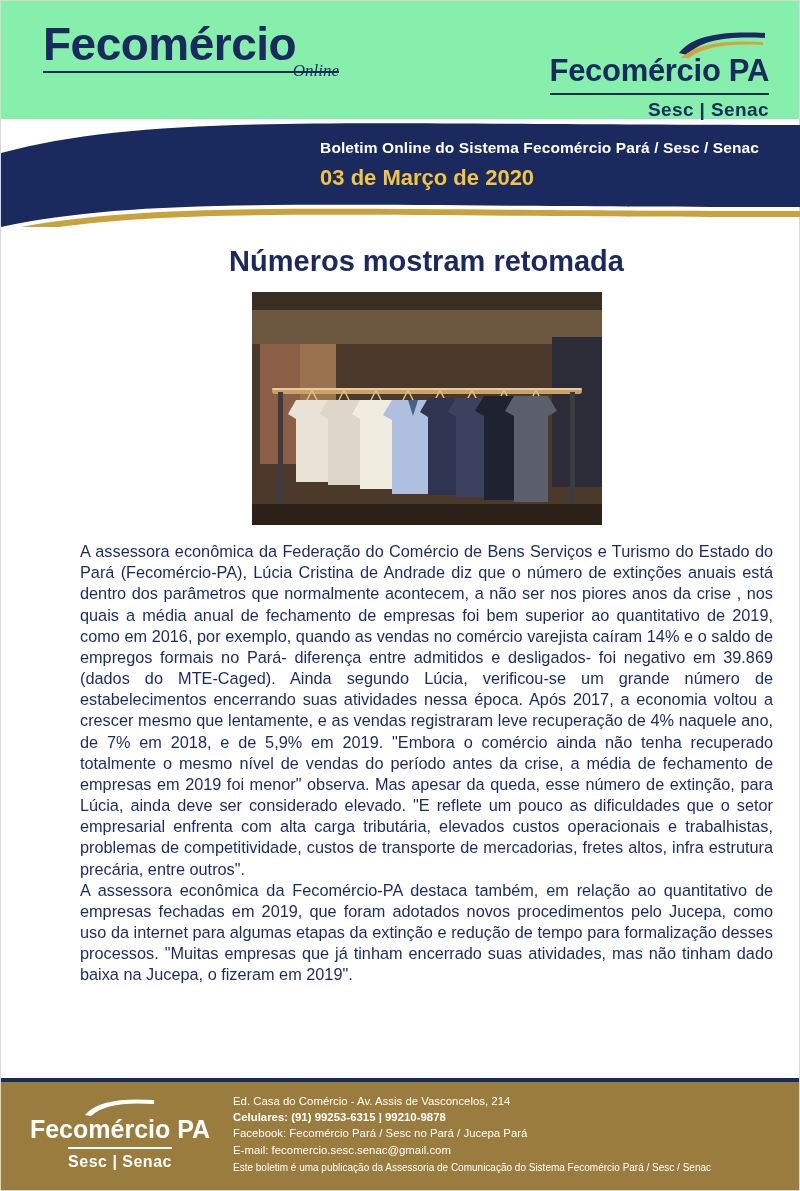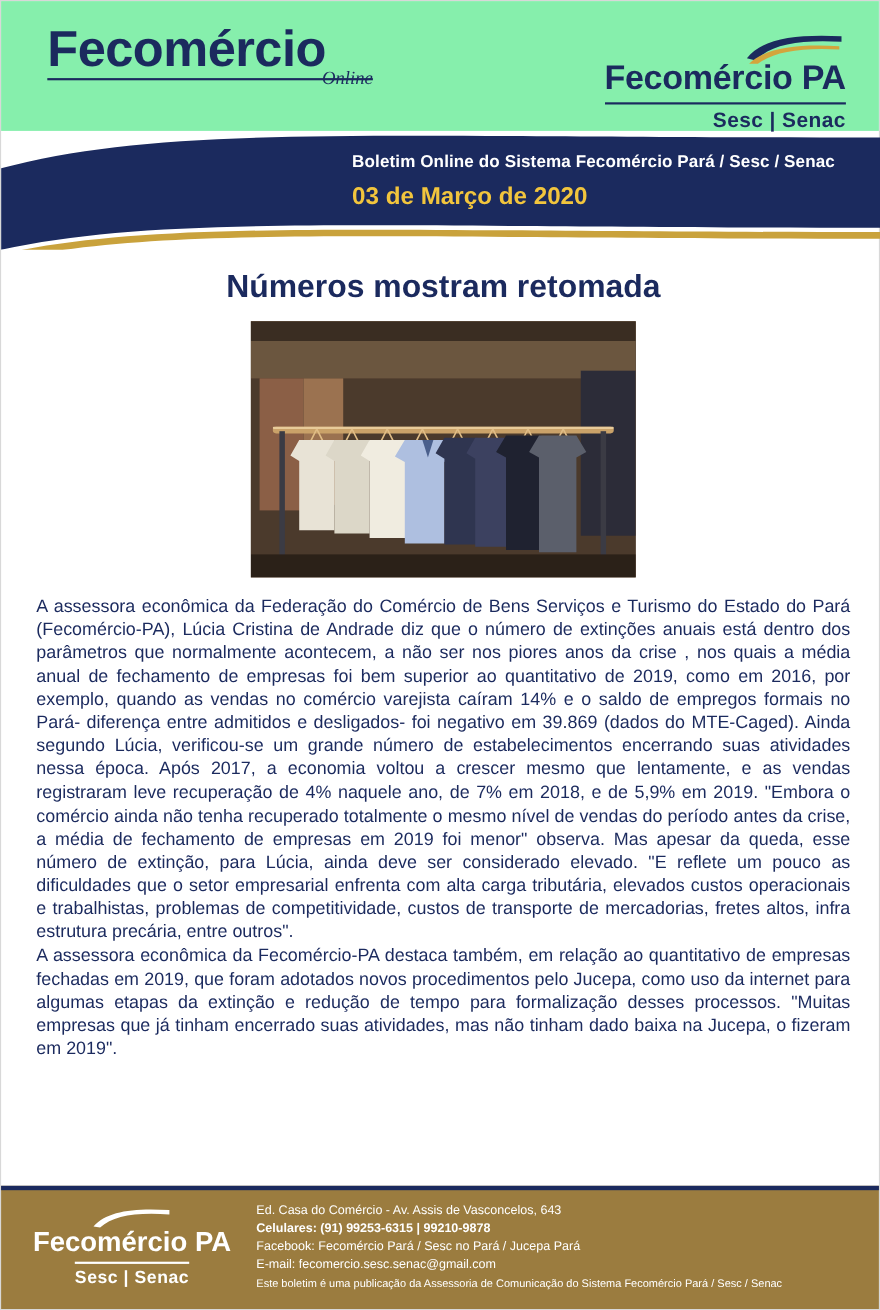--- a/index.html
+++ b/index.html
@@ -70,21 +70,21 @@
     position: absolute; right: 40px; top: 20px;
     text-align: left; color: #ffffff;
   }
   .banner-text .line1 { font-size: 15.5px; font-weight: bold; letter-spacing: .1px; }
   .banner-text .line2 {
     font-size: 22px; font-weight: bold; color: #f2c53d;
     margin-top: 8px;
   }
 
   
-  .content { padding: 16px 24px 0 30px; }
+  .content { padding: 16px 24px 0 30px; margin-left: 47px; }
   .headline {
     text-align: center;
     font-size: 29px; font-weight: bold;
     color: #1b2a5e;
     margin: 2px 0 14px 0;
   }
   .photo-wrap { display: flex; justify-content: center; margin-bottom: 16px; }
   .photo {
     width: 350px; height: 233px;
     position: relative; overflow: hidden;
@@ -223,21 +223,21 @@
 
   <div class="footer">
     <div class="footer-logo">
       <svg class="swoosh2" width="74" height="22" viewBox="0 0 74 22">
         <path d="M2 18 C 14 4, 38 1, 71 3 L 71 7 C 40 5, 20 8, 8 19 Z" fill="#ffffff"></path>
       </svg>
       <div class="fl-word">Fecomércio PA</div>
       <div class="fl-sub">Sesc | Senac</div>
     </div>
     <div class="footer-info">
-      <div>Ed. Casa do Comércio - Av. Assis de Vasconcelos, 643</div>
+      <div>Ed. Casa do Comércio - Av. Assis de Vasconcelos, 214</div>
       <div class="bold">Celulares: (91) 99253-6315 | 99210-9878</div>
       <div>Facebook: Fecomércio Pará / Sesc no Pará / Jucepa Pará</div>
       <div>E-mail: fecomercio.sesc.senac@gmail.com</div>
       <div class="last">Este boletim é uma publicação da Assessoria de Comunicação do Sistema Fecomércio Pará / Sesc / Senac</div>
     </div>
   </div>
 
 </div>
 
 </body></html>

